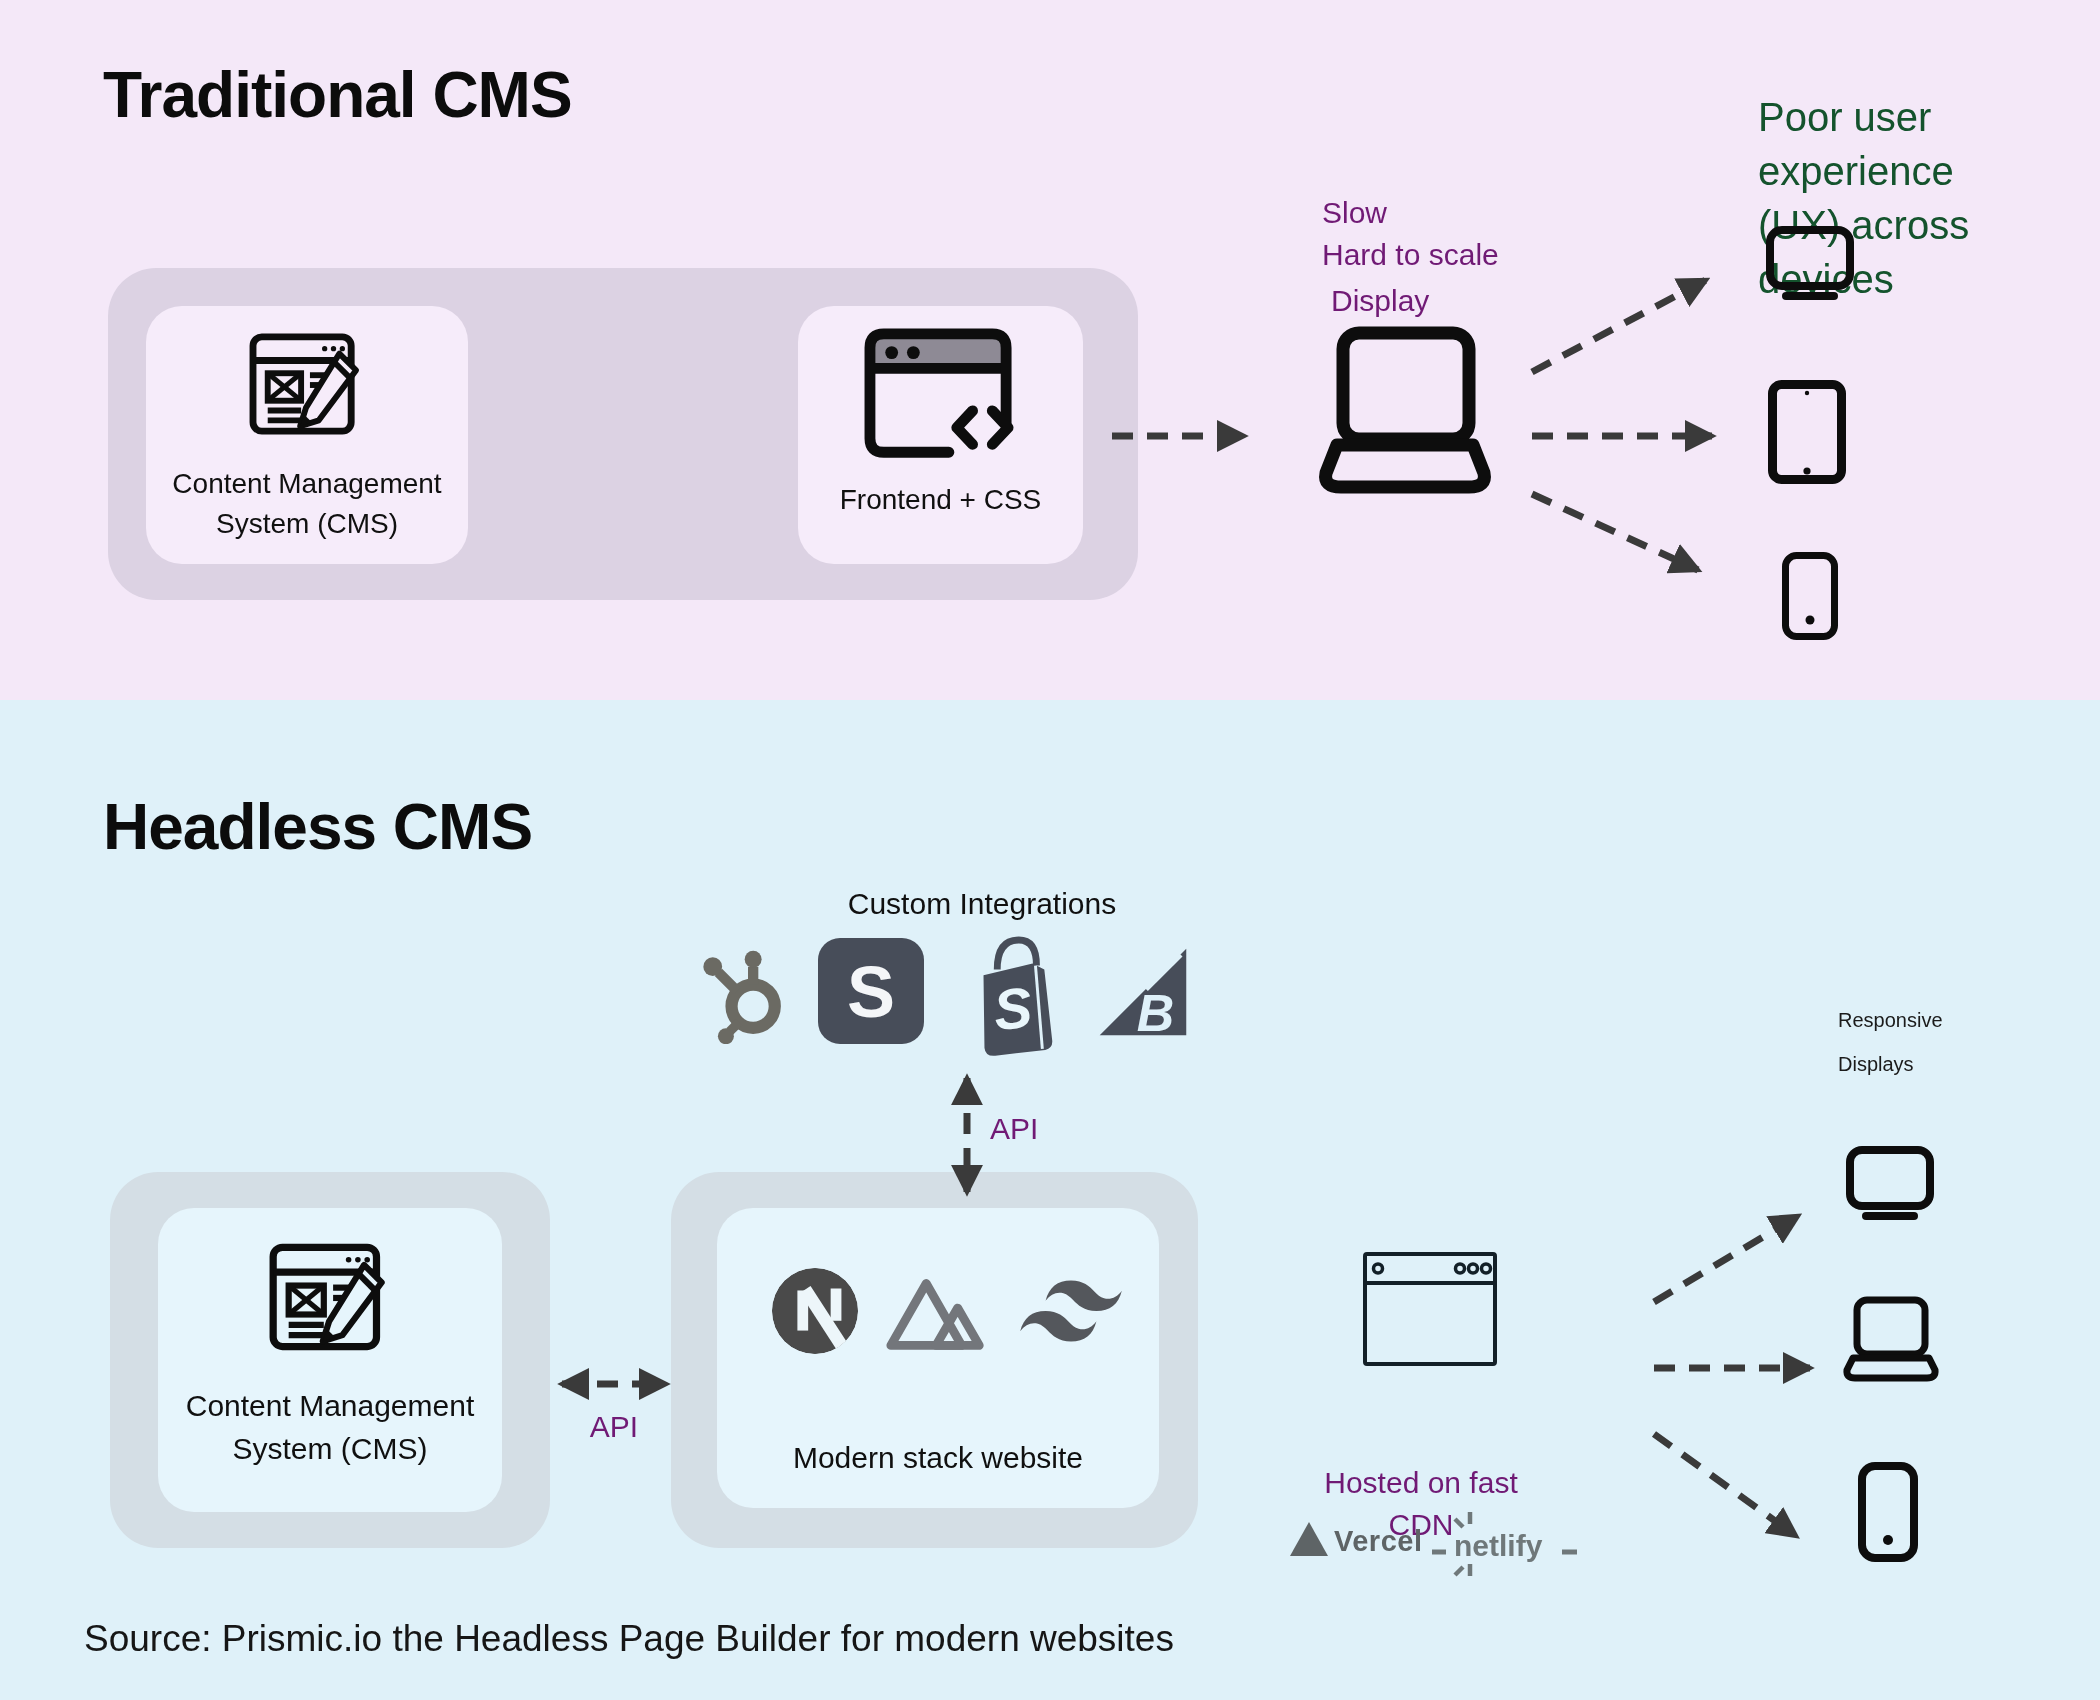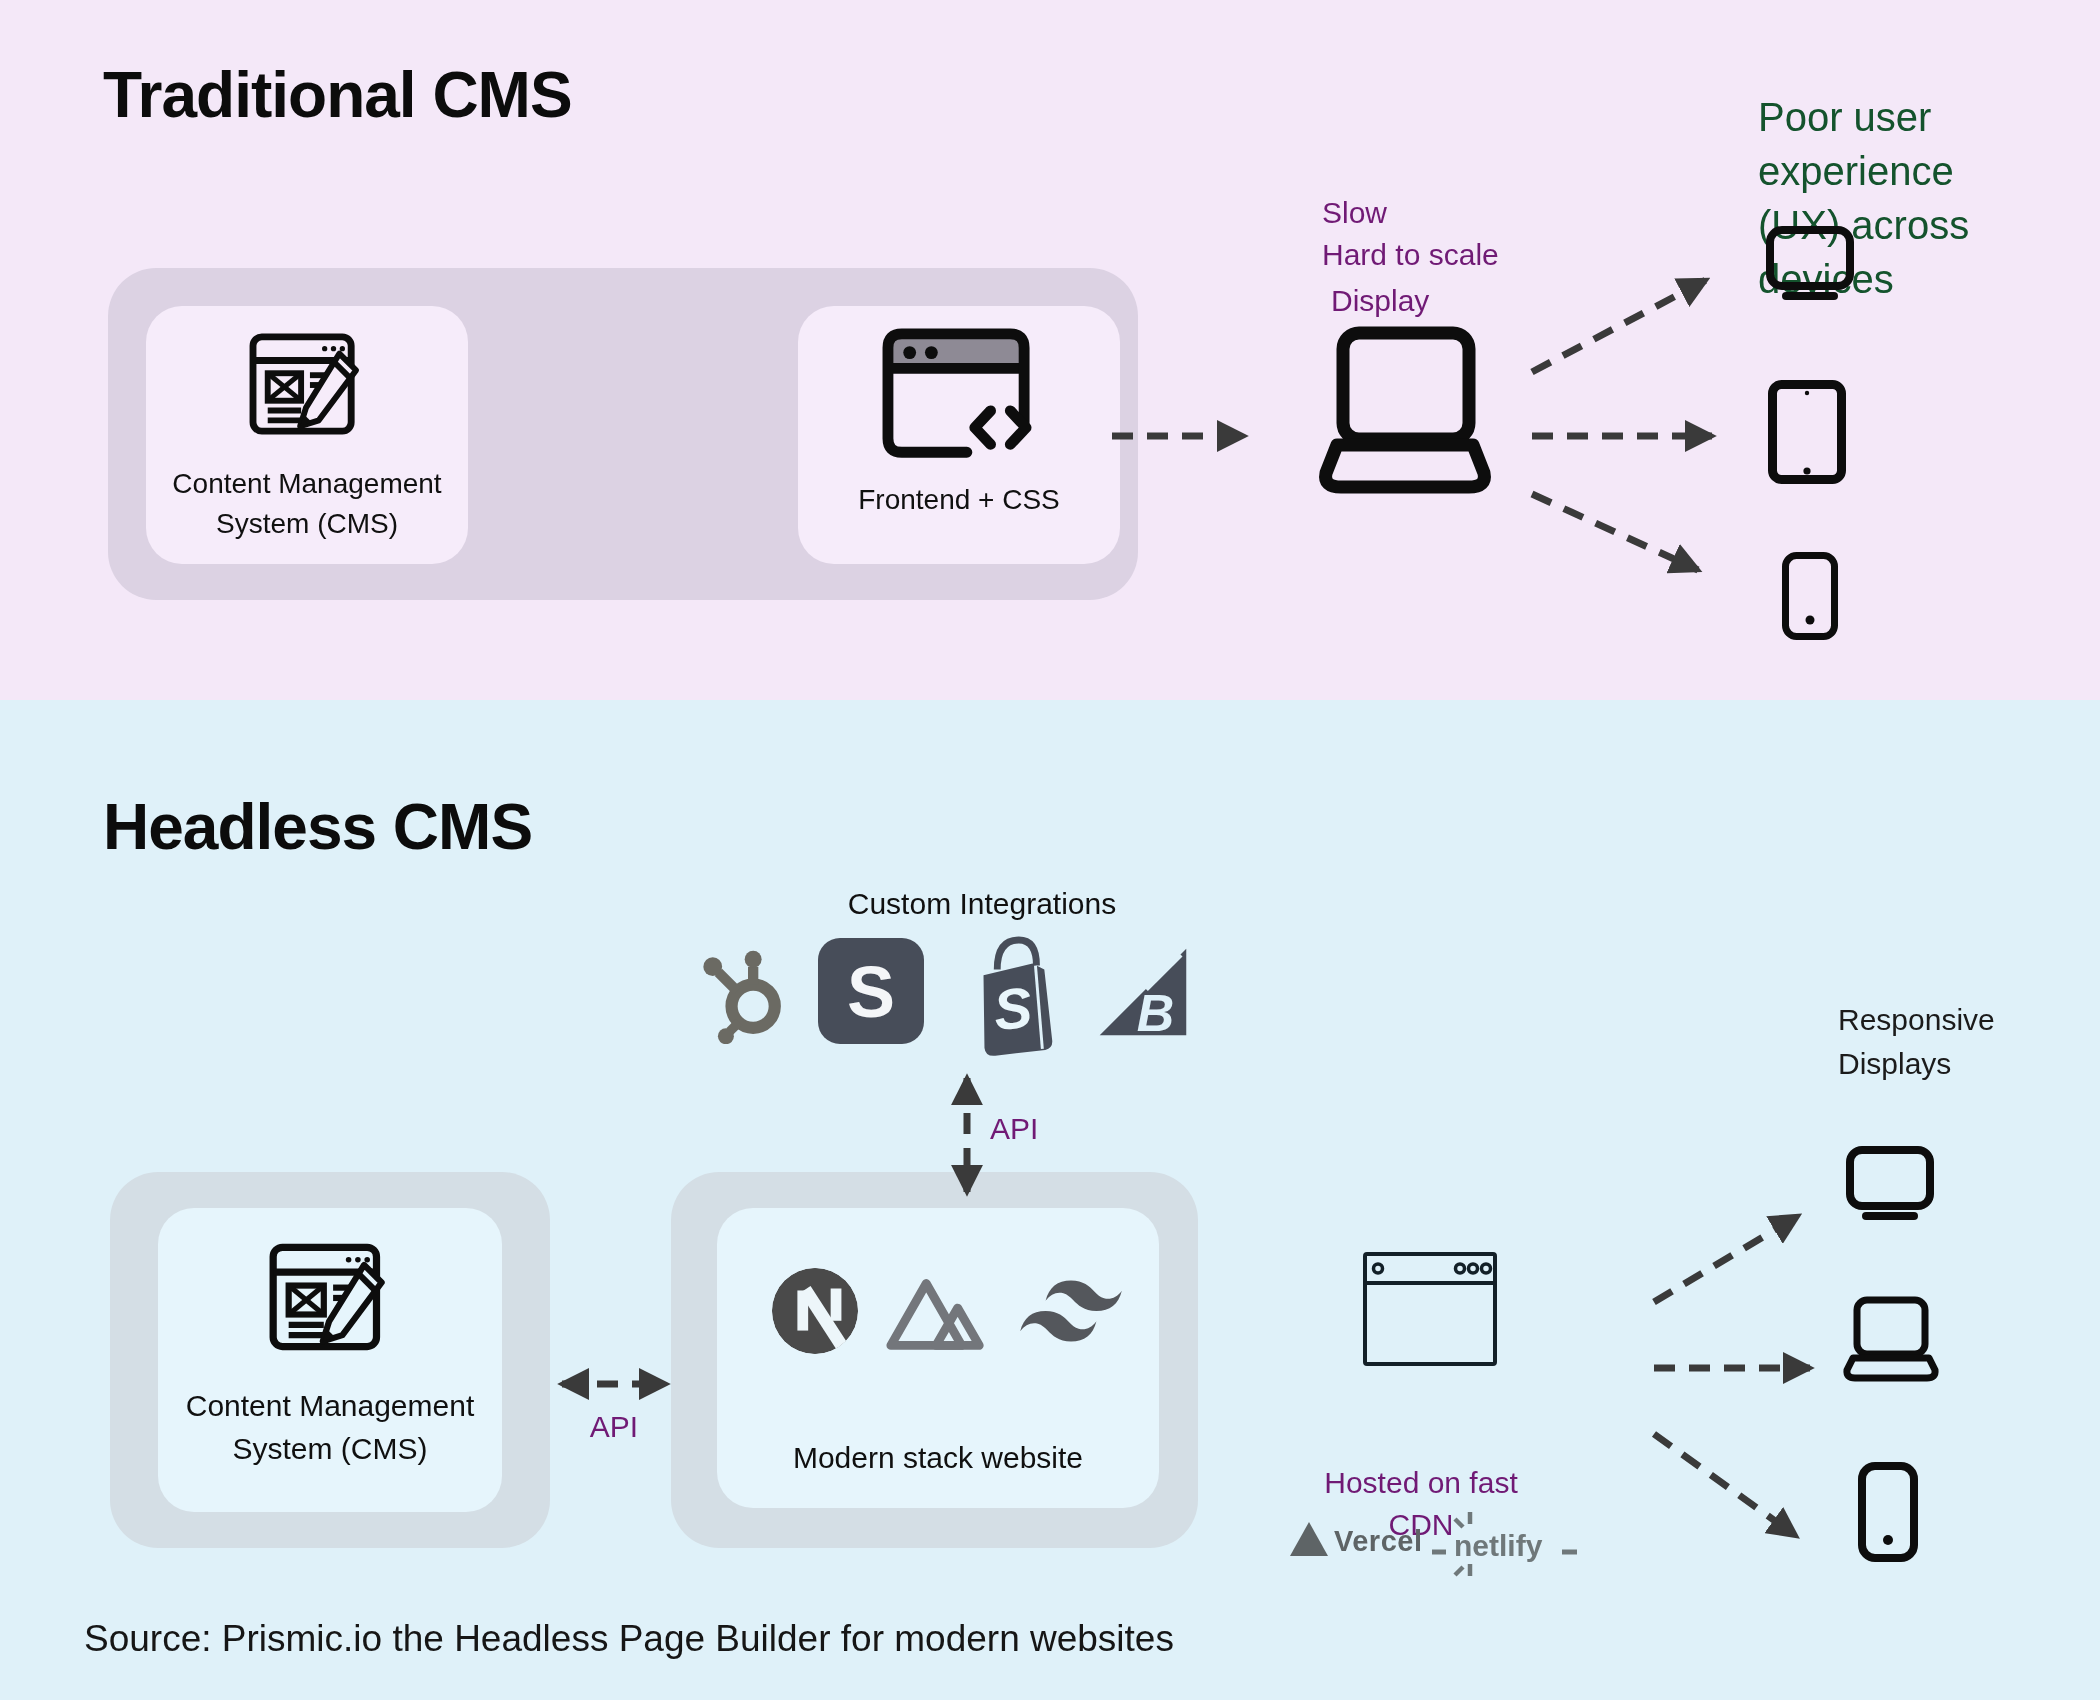--- a/index.html
+++ b/index.html
@@ -57,21 +57,21 @@
           <circle cx="96" cy="17" r="2.7"></circle>
       </g>
       <path class="pfill-top" d="M93 22 L110 39 L72 90 L53 96 L59 77 Z" stroke="#0D0D0D" stroke-width="6" stroke-linejoin="round"></path>
       <line x1="86" y1="29" x2="103" y2="46" stroke="#0D0D0D" stroke-width="6"></line>
       <path d="M53 96 L57 84 L65 92 Z" fill="#0D0D0D"></path>
     </svg>
     <div class="label" style="margin-top:24px;width:300px;">Content Management System (CMS)</div>
   </div>
 
 
-  <div class="card card-top" style="left:798px;top:306px;width:322px;height:258px;">
+  <div class="card card-top" style="left:798px;top:306px;width:285px;height:258px;">
     <svg width="158" height="148" viewBox="0 0 160 150" style="margin-top:18px;">
       <path d="M20 11 H134 Q146 11 146 23 V45 H8 V23 Q8 11 20 11 Z" fill="#8E8A95"></path>
       <circle cx="30" cy="29" r="6.5" fill="#0D0D0D"></circle>
       <circle cx="52" cy="29" r="6.5" fill="#0D0D0D"></circle>
       <line x1="8" y1="45" x2="146" y2="45" stroke="#0D0D0D" stroke-width="11"></line>
       <path d="M146 100 V24 Q146 10 132 10 H22 Q8 10 8 24 V116 Q8 130 22 130 H88" fill="none" stroke="#0D0D0D" stroke-width="11" stroke-linecap="round"></path>
       <polyline points="112,88 96,105 112,122" fill="none" stroke="#0D0D0D" stroke-width="11" stroke-linecap="round" stroke-linejoin="round"></polyline>
       <polyline points="132,88 148,105 132,122" fill="none" stroke="#0D0D0D" stroke-width="11" stroke-linecap="round" stroke-linejoin="round"></polyline>
     </svg>
     <div class="label" style="margin-top:8px;width:300px;">Frontend + CSS</div>
@@ -219,21 +219,21 @@
       <line x1="0" y1="42" x2="14" y2="42" stroke-width="5"></line>
       <line x1="130" y1="42" x2="145" y2="42" stroke-width="5"></line>
       <line x1="38" y1="2" x2="38" y2="14"></line>
       <line x1="23" y1="9" x2="31" y2="17"></line>
       <line x1="38" y1="54" x2="38" y2="66"></line>
       <line x1="23" y1="65" x2="31" y2="57"></line>
     </g>
     <text x="22" y="46" font-size="30" font-weight="700" fill="#6F787A" font-family="Liberation Sans, sans-serif">netlify</text>
   </svg>
 
-  <div class="abs" style="left:1838px;top:998px;width:185px;font-size:30px;font-weight:500;line-height:44px;color:#1b1b1b;">Responsive Displays</div>
+  <div class="abs" style="left:1838px;top:998px;width:185px;font-size:20px;font-weight:500;line-height:44px;color:#1b1b1b;">Responsive Displays</div>
 
   <svg class="abs" style="left:1846px;top:1146px;" width="88" height="76" viewBox="0 0 88 76">
     <rect x="4" y="4" width="80" height="56" rx="12" fill="none" stroke="#0D0D0D" stroke-width="8"></rect>
     <line x1="20" y1="70" x2="68" y2="70" stroke="#0D0D0D" stroke-width="8" stroke-linecap="round"></line>
   </svg>
   <svg class="abs" style="left:1842px;top:1296px;" width="98" height="88" viewBox="0 0 98 88">
     <rect x="15" y="4" width="68" height="54" rx="10" fill="none" stroke="#0D0D0D" stroke-width="7"></rect>
     <path d="M11 62 L5 74 Q4 82 13 82 L85 82 Q94 82 93 74 L87 62 Z" fill="none" stroke="#0D0D0D" stroke-width="7" stroke-linejoin="round"></path>
   </svg>
   <svg class="abs" style="left:1858px;top:1462px;" width="60" height="100" viewBox="0 0 60 100">

